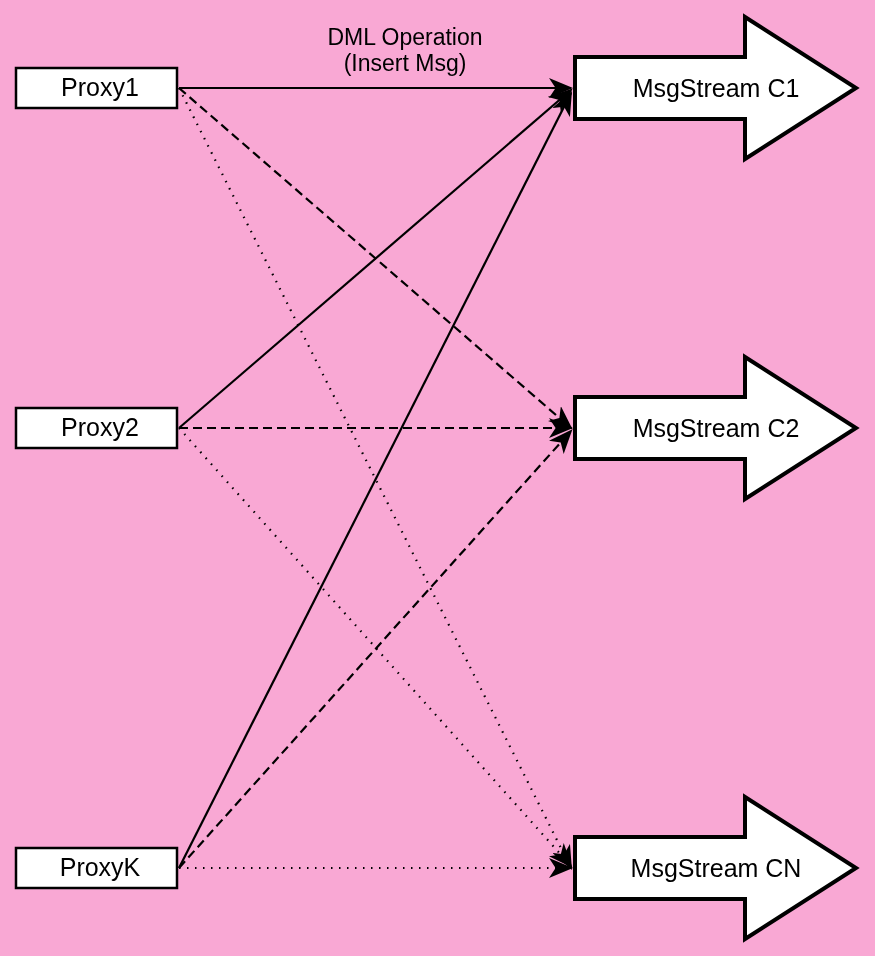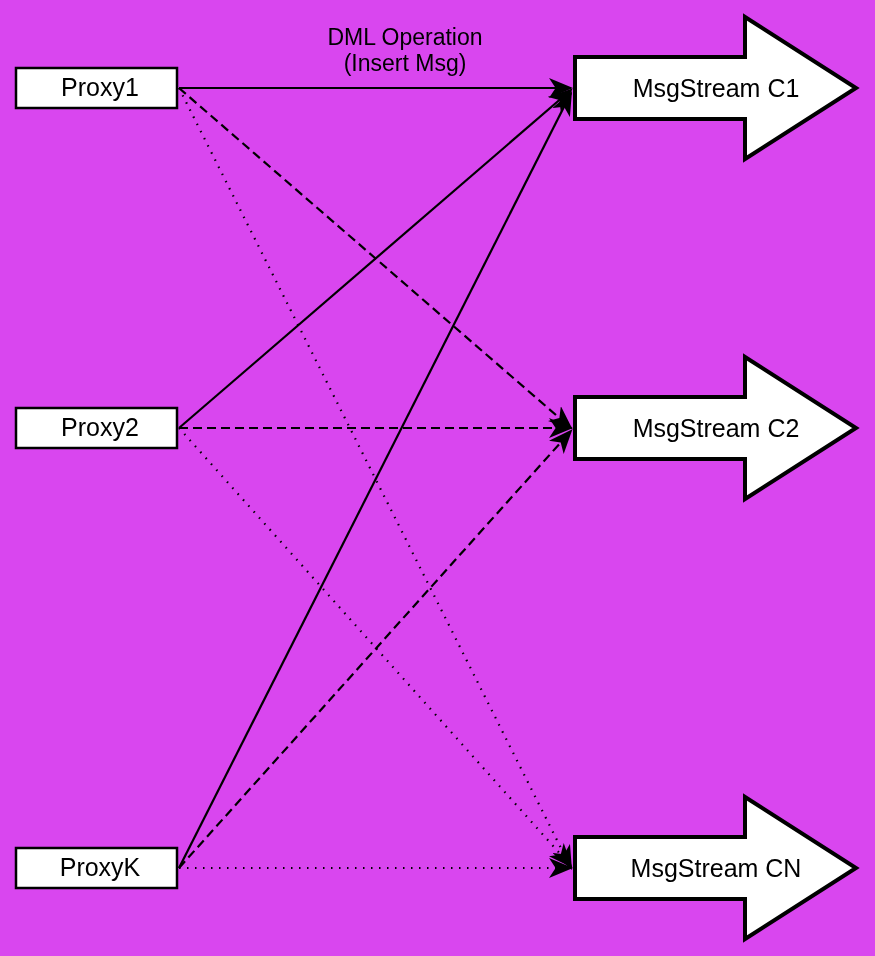--- a/index.html
+++ b/index.html
@@ -4,21 +4,21 @@
 <style>
   html, body {
     margin: 0;
     padding: 0;
     background: #ffffff;
   }
   .canvas {
     position: relative;
     width: 875px;
     height: 956px;
-    background: #d946ef;
+    background: #f9a8d4;
     font-family: "Liberation Sans", sans-serif;
   }
   svg { display: block; }
   .edge {
     stroke: #000000;
     stroke-width: 2.2;
     fill: none;
   }
   .edge.dashed { stroke-dasharray: 9 5; }
   .edge.dotted { stroke-dasharray: 1.5 6.5; }

